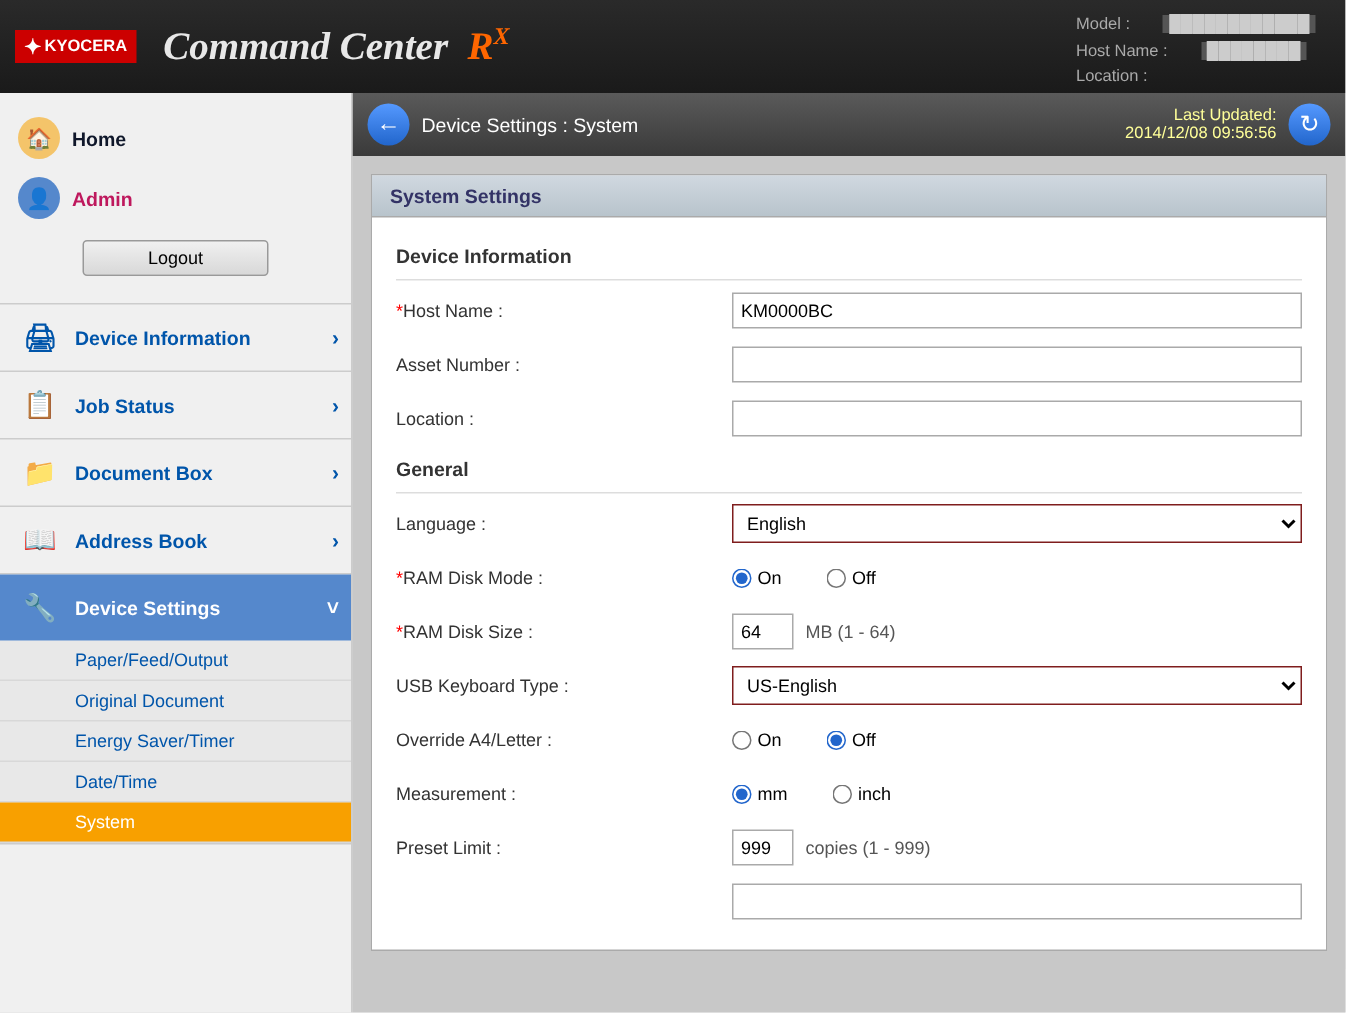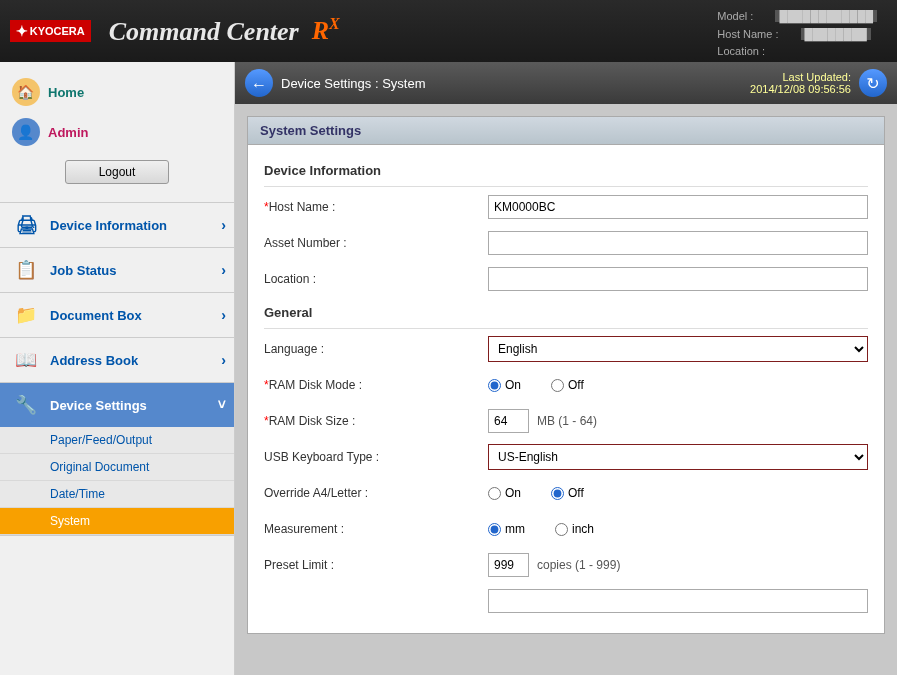--- a/index.html
+++ b/index.html
@@ -84,26 +84,26 @@
     .nav-item-top .icon-circle {
       width: 28px; height: 28px;
       background: #f4c46a;
       border-radius: 50%;
       display: flex; align-items: center; justify-content: center;
       font-size: 14px;
     }
     .nav-item-top.admin-item .icon-circle {
       background: #5588cc;
     }
-    .nav-item-top a, .nav-item-top span.link { color: #0f766e; text-decoration: none; font-weight: bold; }
+    .nav-item-top a, .nav-item-top span.link { color: #0f172a; text-decoration: none; font-weight: bold; }
 
     .logout-btn {
       margin: 8px auto;
       display: block;
-      width: 104px;
+      width: 124px;
       padding: 4px 10px;
       background: linear-gradient(to bottom, #f0f0f0, #d8d8d8);
       border: 1px solid #999;
       border-radius: 3px;
       text-align: center;
       cursor: pointer;
       font-size: 12px;
     }
 
     
@@ -387,20 +387,21 @@
     <div class="nav-section">
       <div class="nav-section-item" style="background:#5588cc; color:white;">
         <span class="nav-icon">🔧</span>
         <span>Device Settings</span>
         <span class="chevron">˅</span>
       </div>
 
       <div class="nav-submenu">
         <div class="nav-submenu-item">Paper/Feed/Output</div>
         <div class="nav-submenu-item">Original Document</div>
+        <div class="nav-submenu-item">Energy Saver/Timer</div>
         <div class="nav-submenu-item">Date/Time</div>
         <div class="nav-submenu-item active">System</div>
       </div>
     </div>
   </div>
 
   <div id="main">
 
     <div id="breadcrumb-bar">
       <div class="back-btn" title="">←</div>

